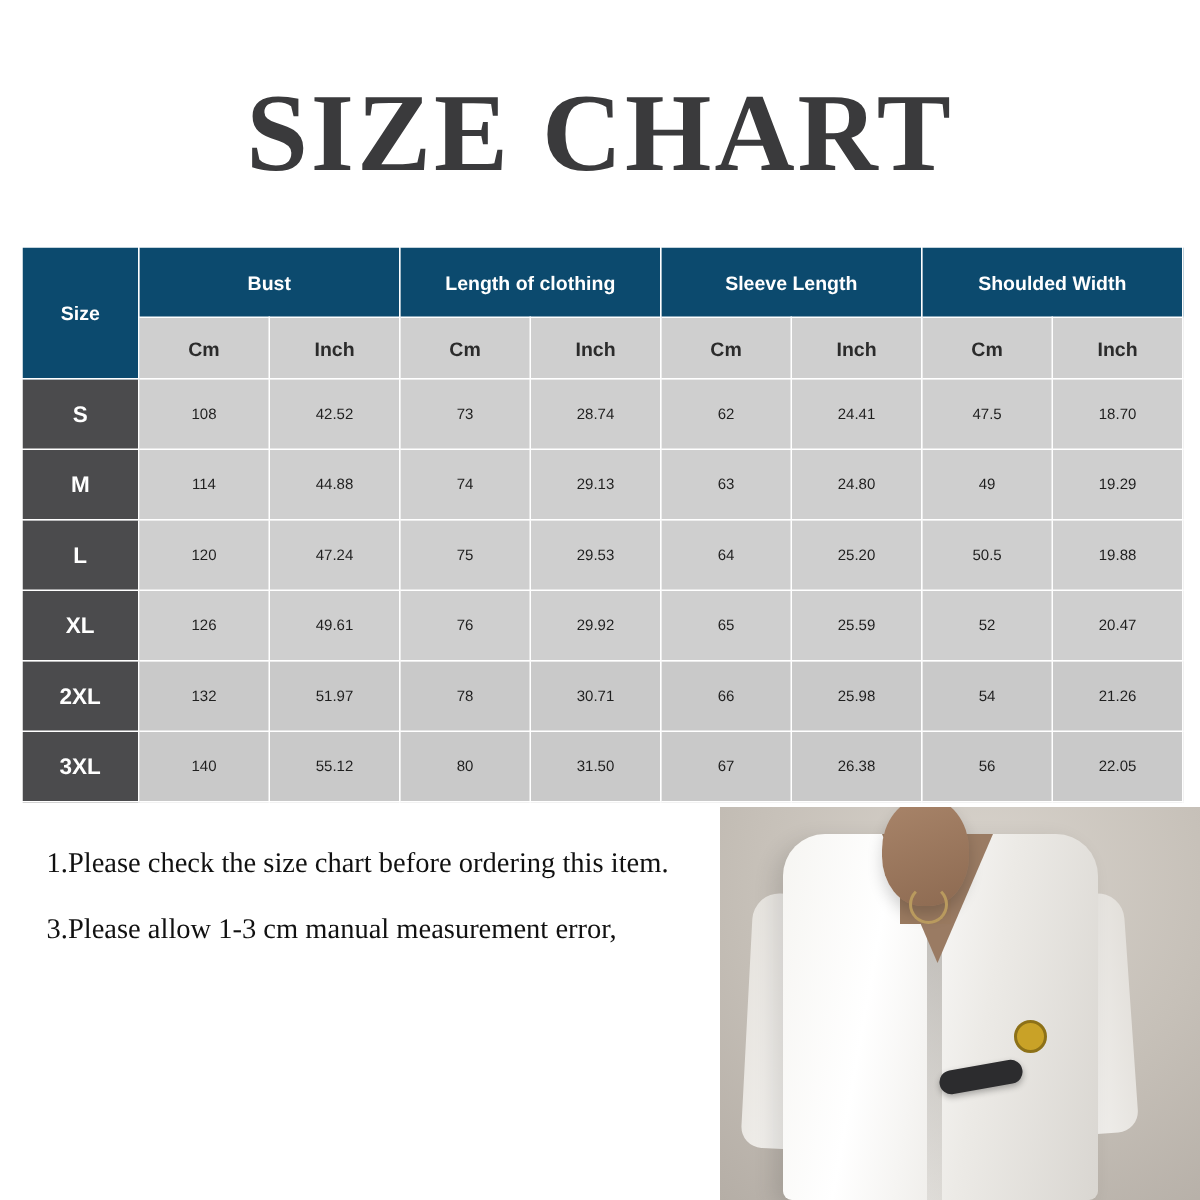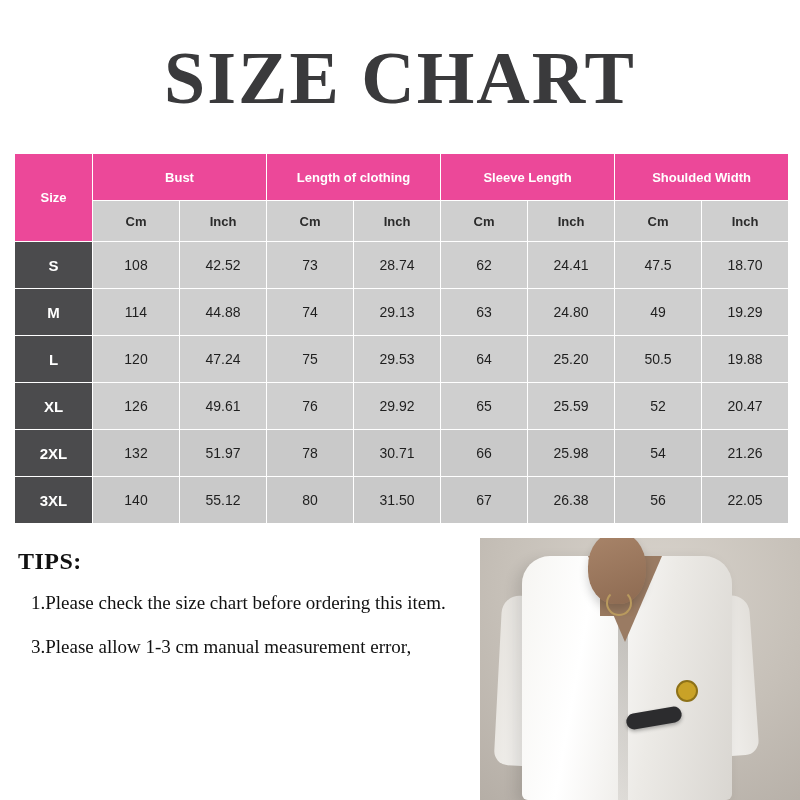--- a/index.html
+++ b/index.html
@@ -24,42 +24,42 @@
 
   
   .title {
     text-align: center;
     font-family: "Liberation Serif", serif;
     font-weight: bold;
     font-size: 74px;
     letter-spacing: 2px;
     color: #3a3a3c;
     margin: 0;
-    padding-top: 41px;
+    padding-top: 52px;
     padding-bottom: 0;
     line-height: 1;
   }
 
   
   .table-wrap {
     margin: 38px 14px 0 14px;
   }
   table.size-chart {
     width: 772px;
     border-collapse: collapse;
     table-layout: fixed;
   }
   table.size-chart td, table.size-chart th {
     border: 1px solid #ffffff;
     text-align: center;
     vertical-align: middle;
   }
 
   .hdr-dark {
-    background: #ec4899;
+    background: #0c4a6e;
     color: #ffffff;
     font-size: 13px;
     font-weight: bold;
     height: 44px;
   }
   .hdr-dark.size-col { font-size: 13px; }
   .sub-unit {
     background: #cfcfcf;
     color: #2b2b2b;
     font-size: 13px;
@@ -72,21 +72,21 @@
     background: #4b4b4d;
     color: #ffffff;
     font-weight: bold;
     font-size: 15px;
     height: 44px;
     width: 78px;
   }
   .data-cell {
     background: #cfcfcf;
     color: #1f1f1f;
-    font-size: 14px;
+    font-size: 10px;
     height: 44px;
   }
   .data-cell.alt {
     background: #c9c9c9;
   }
 
   
   .tips {
     position: absolute;
     left: 18px;
@@ -339,21 +339,20 @@
           <td class="data-cell alt">67</td>
           <td class="data-cell alt">26.38</td>
           <td class="data-cell alt">56</td>
           <td class="data-cell alt">22.05</td>
         </tr>
       </tbody>
     </table>
   </div>
 
   <div class="tips">
-    <p class="tips-title">TIPS:</p>
     <p class="tips-line">1.Please check the size chart before ordering this item.</p>
     <p class="tips-line">3.Please allow 1-3 cm manual measurement error,</p>
   </div>
 
   <div class="photo">
     <div class="bg"></div>
     <div class="sleeve-l"></div>
     <div class="sleeve-r"></div>
     <div class="pants"></div>
     <div class="shirt"></div>

